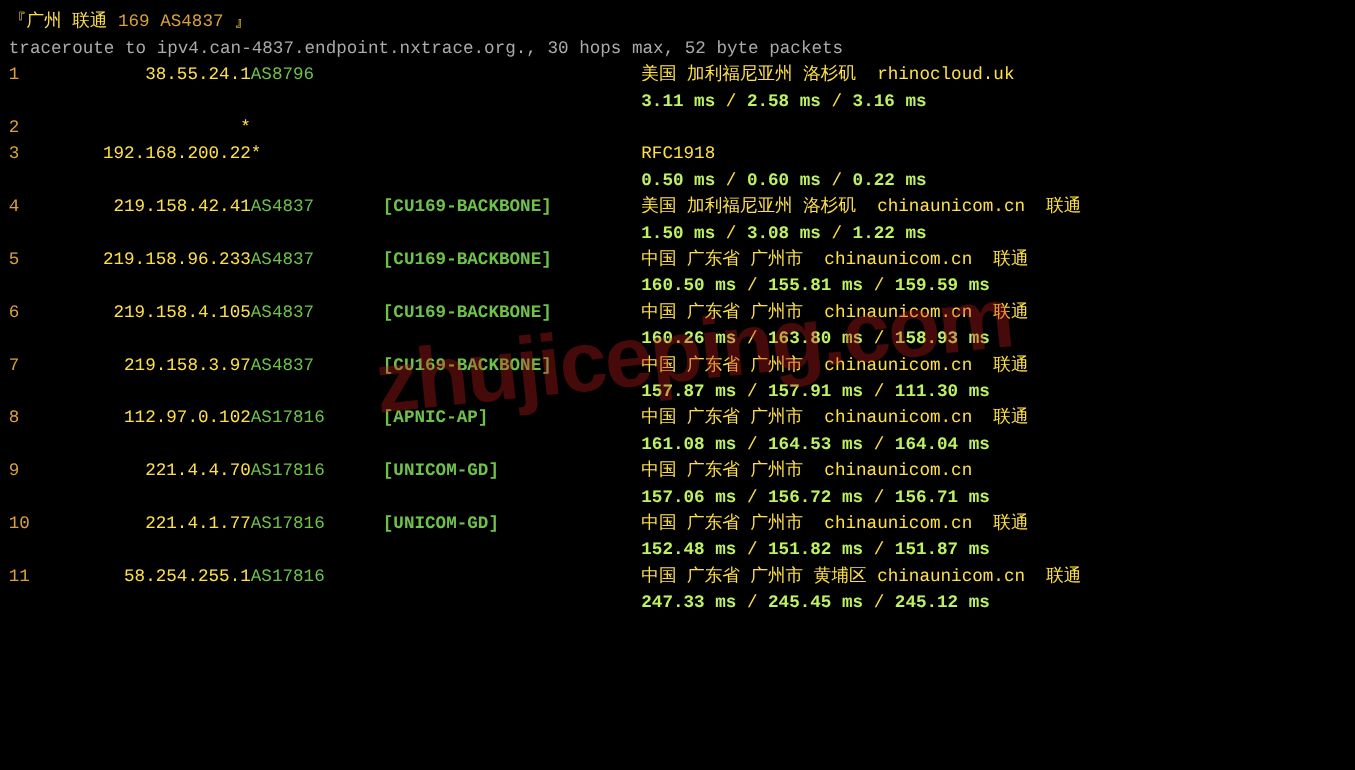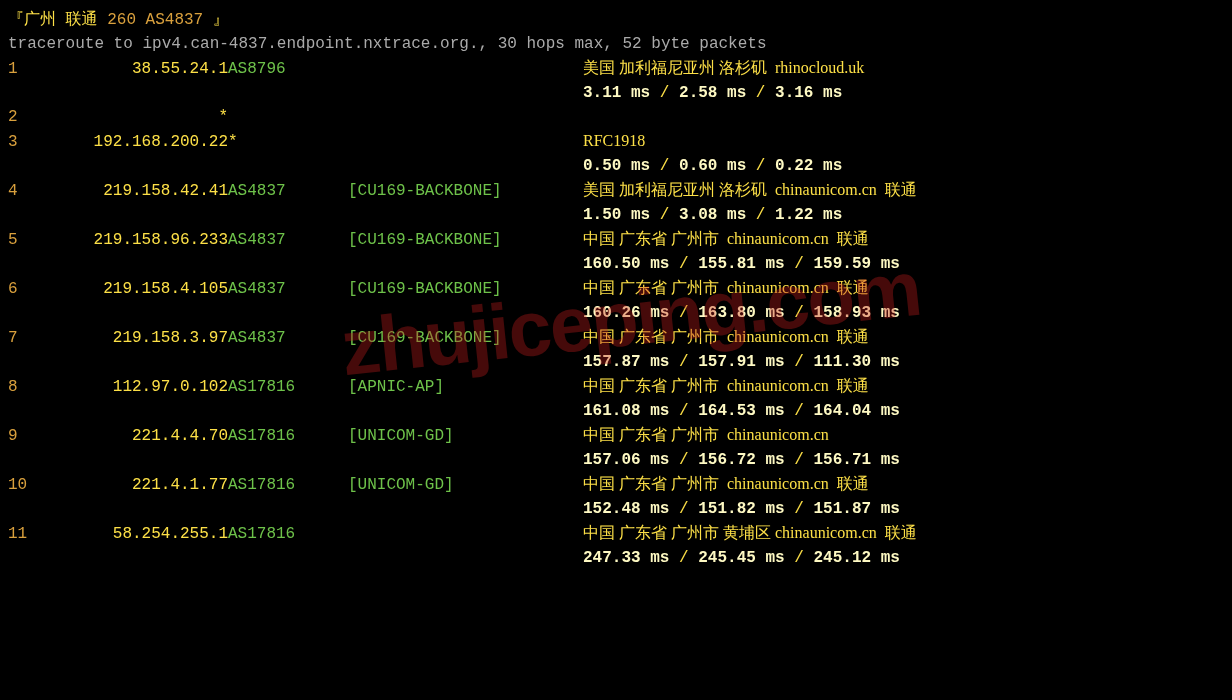--- a/index.html
+++ b/index.html
@@ -12,47 +12,47 @@
     line-height: 1.5;
     width: 1232px;
     box-sizing: border-box;
     position: relative;
   }
   .header-line { white-space: pre; }
   .white { color: #fde047; }
   .gray { color: #aaa; }
   .green { color: #6ec24a; }
   .yellow { color: #d9a03d; }
-  .cyan { color: #fef9c3; font-weight: bold; }
+  .cyan { color: #bef264; font-weight: bold; }
   .row { display: flex; flex-wrap: nowrap; align-items: baseline; }
   .c-num  { width: 40px;  flex: none; }
   .c-ip   { width: 180px; flex: none; text-align: right; }
   .c-asn  { width: 120px; flex: none; }
-  .c-tag  { width: 235px; flex: none; }
-  .c-geo  { flex: 1; white-space: pre; font-family: Liberation Serif, serif; }
+  .c-tag  { width: 235px; flex: none; font-weight: bold; }
+  .c-geo  { flex: 1; white-space: pre; }
   .lat-row { padding-left: 575px; white-space: pre; }
   .watermark {
     position: absolute;
     top: 260px; left: 340px;
     font-size: 78px;
     color: rgba(200,30,30,0.35);
     transform: rotate(-6deg);
     font-weight: bold;
     pointer-events: none;
     user-select: none;
     font-family: sans-serif;
     letter-spacing: -2px;
   }
 </style>
 </head>
 <body>
 
 <div class="watermark">zhujiceping.com</div>
 
-<div class="header-line"><span class="white">『广州 联通 </span><span class="yellow">260 AS4837</span><span class="white"> 』</span></div>
+<div class="header-line"><span class="white">『广州 联通 </span><span class="yellow">169 AS4837</span><span class="white"> 』</span></div>
 
 <div class="header-line gray">traceroute to ipv4.can-4837.endpoint.nxtrace.org., 30 hops max, 52 byte packets</div>
 
 <div id="hops">
     <div class="row">
       <span class="c-num yellow">1</span>
       <span class="c-ip white">38.55.24.1</span>
       <span class="c-asn green">AS8796</span>
       <span class="c-tag green"></span>
       <span class="c-geo white">美国 加利福尼亚州 洛杉矶  rhinocloud.uk</span>

